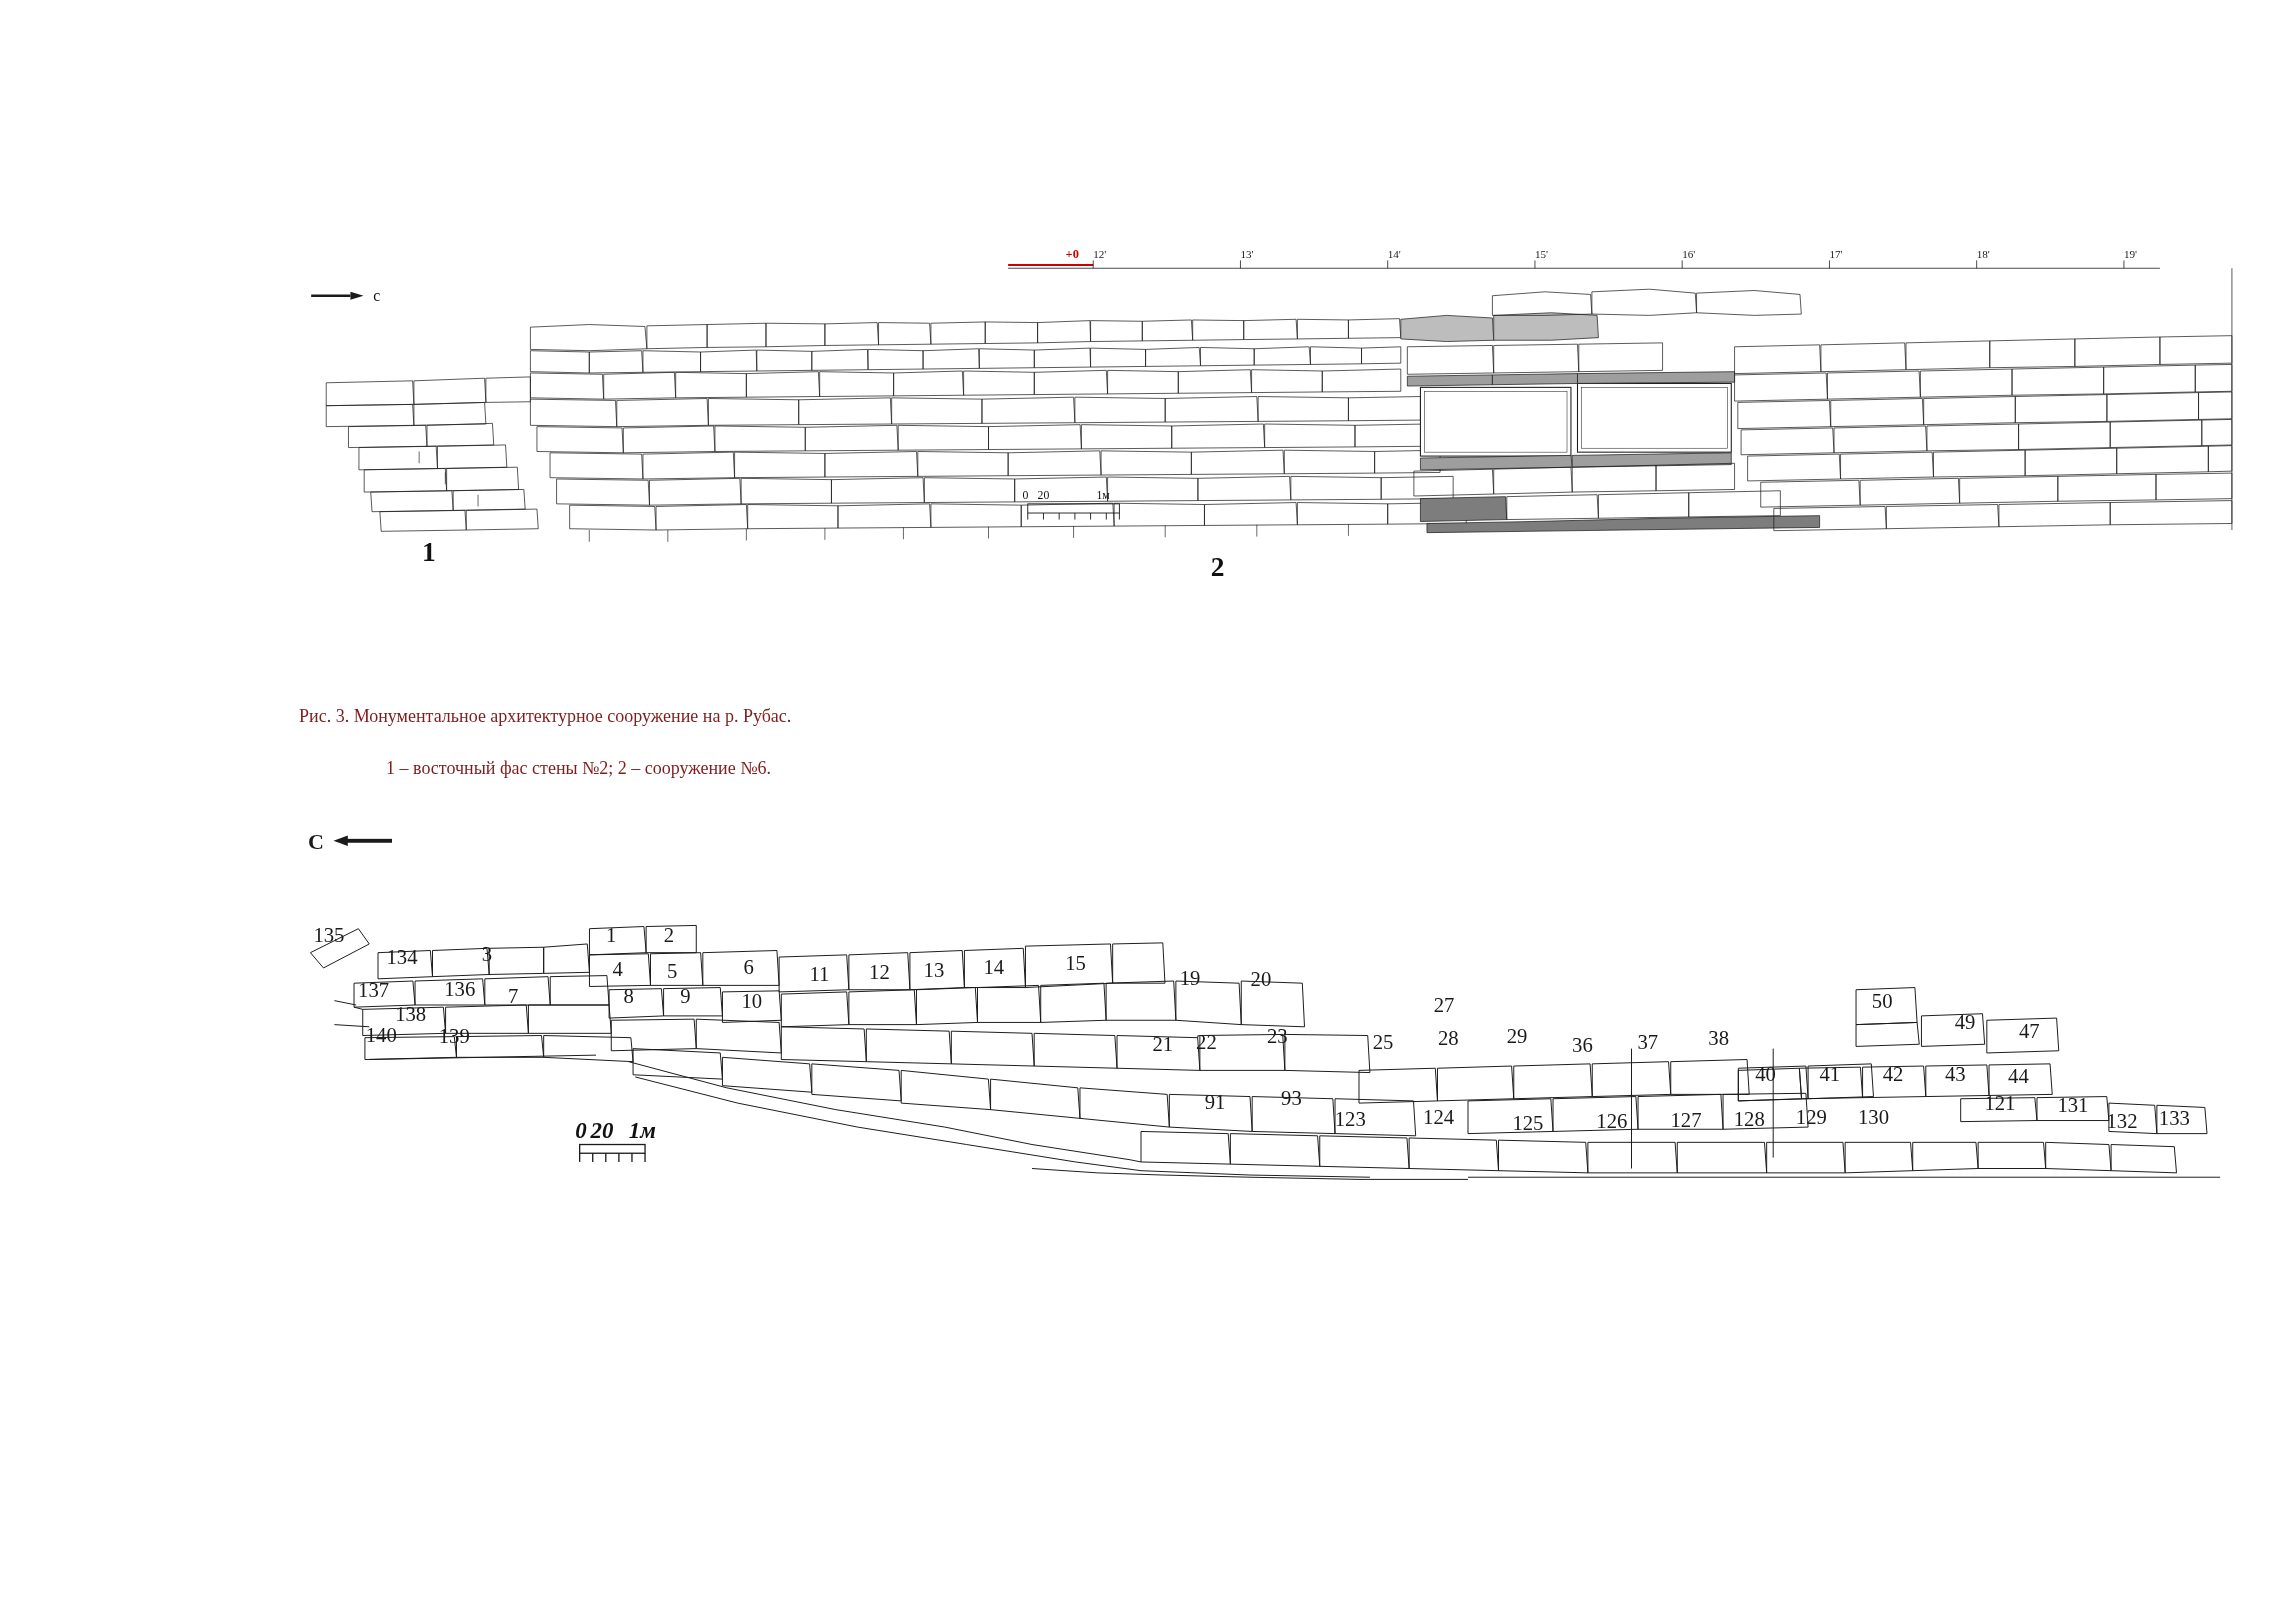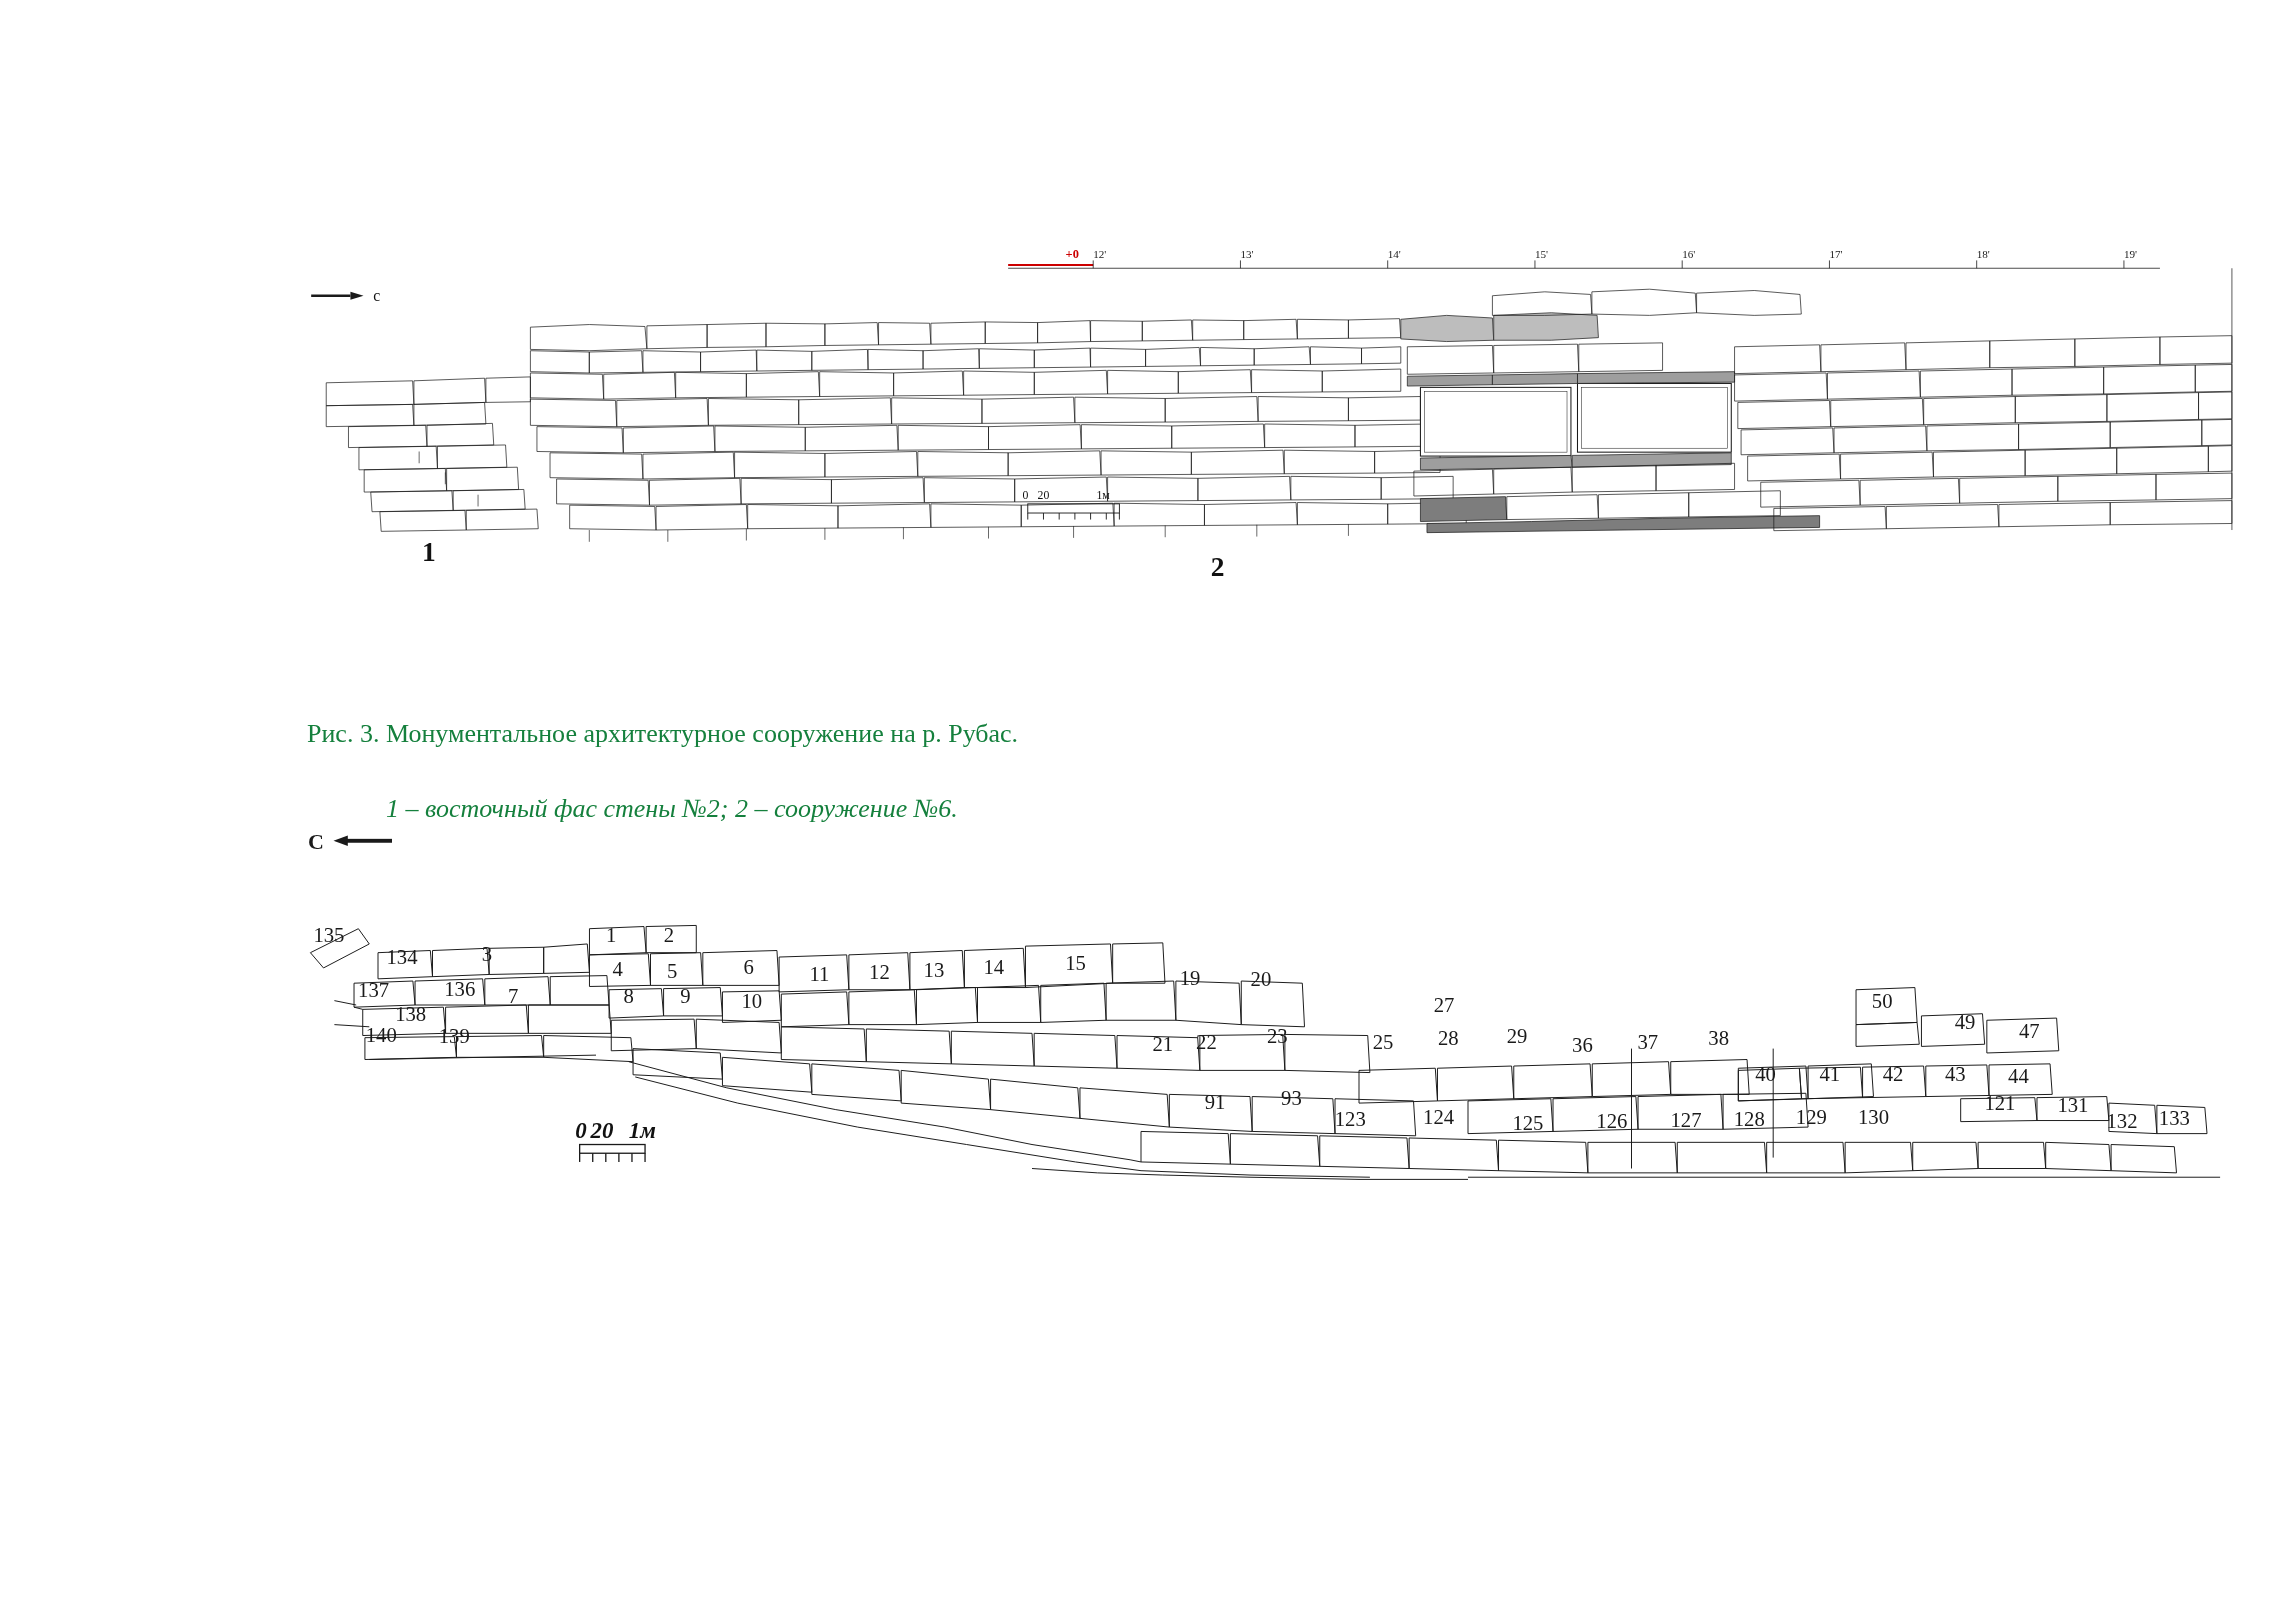--- a/index.html
+++ b/index.html
@@ -26,27 +26,27 @@
     position: absolute;
     left: 249px;
     top: 242px;
     width: 1996px;
     height: 419px;
   }
   #fig3 svg, #fig4 svg { display: block; }
 
   .fig-caption {
     position: absolute;
-    font-size: 26px;
+    font-size: 18px;
     line-height: 1.45;
-    color: #15803d;
+    color: #7f1d1d;
     white-space: pre;
   }
   #fig3-caption { left: 281px; top: 677px; }
-  #fig3-caption .ln2 { display: block; padding-left: 105px; font-style: italic; }
+  #fig3-caption .ln2 { display: block; padding-left: 105px; }
 
   #fig4-caption { left: 288px; top: 1253px; }
   #fig4-caption .ln2 { display: block; padding-left: 115px; }
 
   
   #fig4-north {
     position: absolute;
     left: 308px;
     top: 828px;
     width: 118px;

